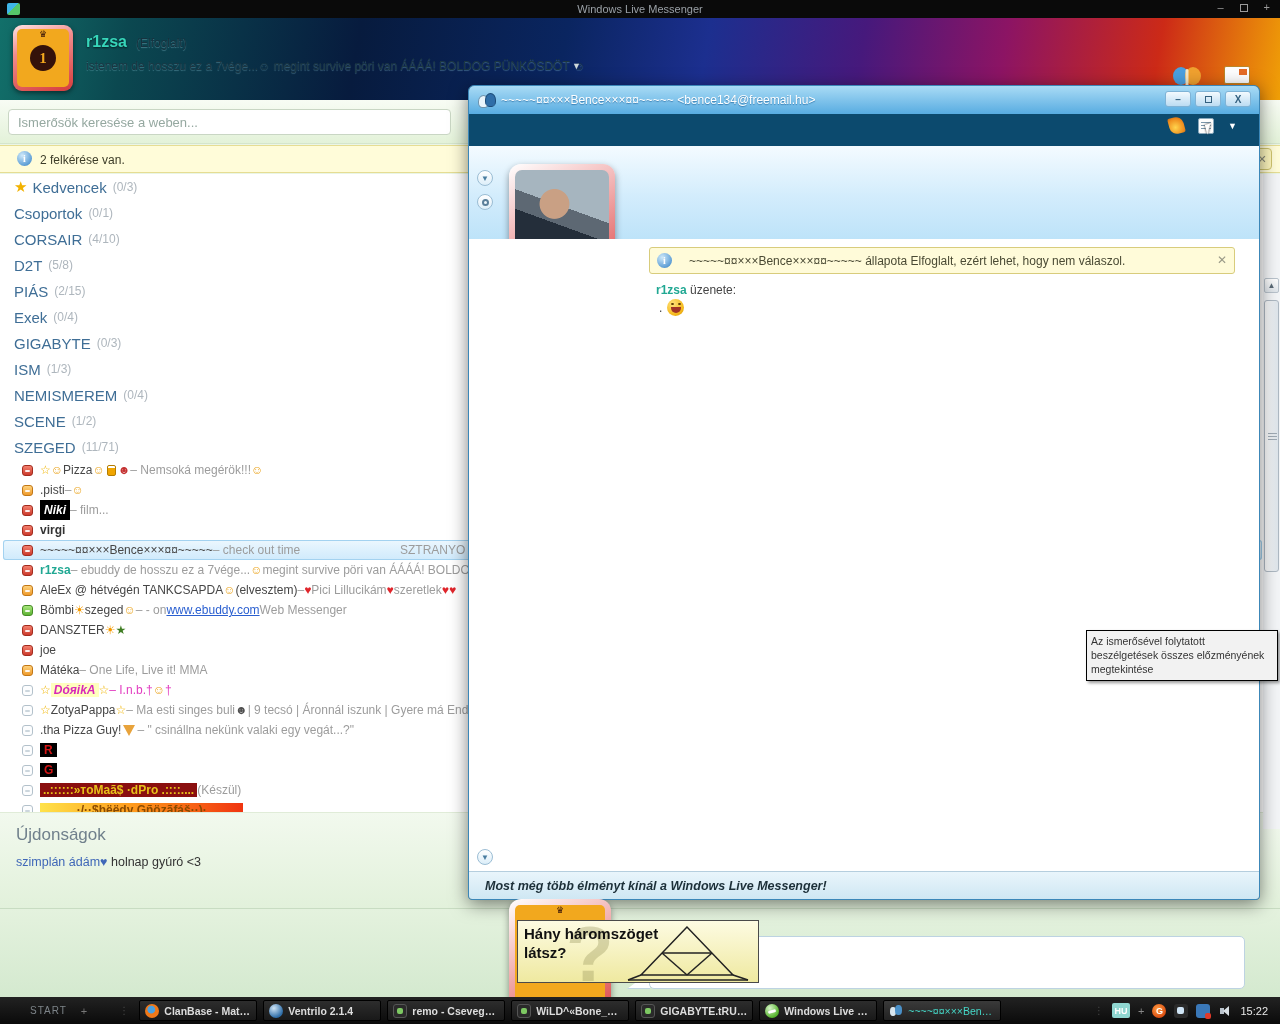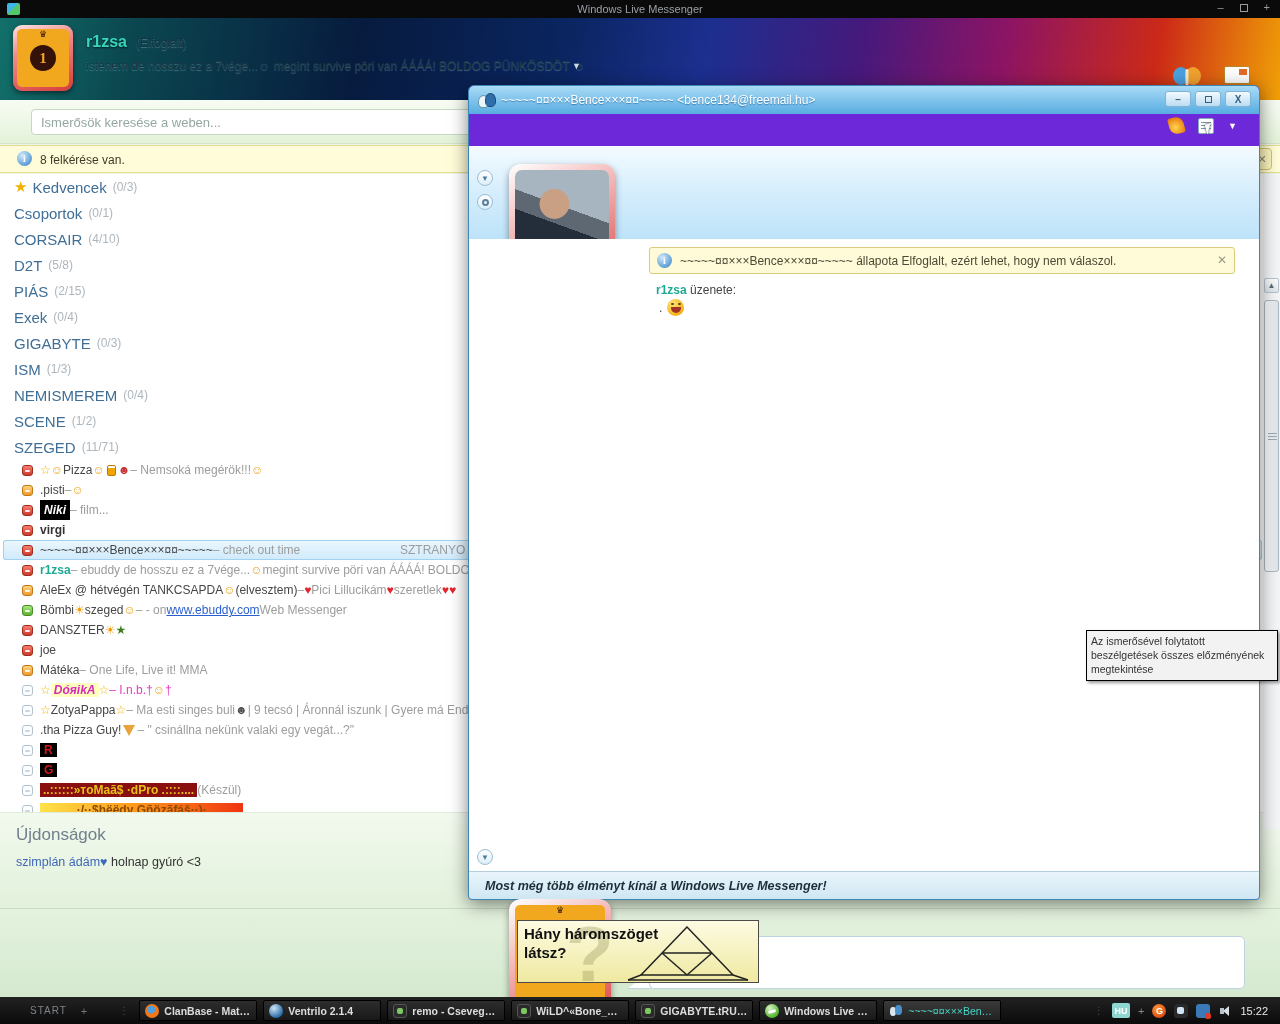--- a/index.html
+++ b/index.html
@@ -33,21 +33,21 @@
   .mw-psm { position:absolute; left:86px; top:41px; font-size:12px; color:#1b3642; text-shadow:0 1px 1px rgba(150,210,225,.35); white-space:nowrap; }
   .mw-psm-arrow { position:absolute; left:572px; top:43px; color:#cfd8da; font-size:9px; }
   .butterfly { position:absolute; left:1172px; top:47px; width:30px; height:26px; }
   .mail-group { position:absolute; left:1222px; top:48px; width:40px; height:30px; }
   .mail-env { position:absolute; left:2px; top:0; width:26px; height:18px; background:#fdfdfd; border:1px solid #b9862a; border-radius:2px; }
   .mail-env::after { content:""; position:absolute; right:2px; top:2px; width:8px; height:6px; background:#e56b25; }
   .mail-label { position:absolute; left:0px; top:19px; font-size:9px; color:#2b2410; white-space:nowrap; }
 
   .mw-searchrow { position:absolute; left:0; top:82px; width:1280px; height:44px;
     background:linear-gradient(#f8fcf4,#e3f2d9); border-bottom:1px solid #d5e5cc; }
-  .mw-search { position:absolute; left:31px; top:9px; width:443px; height:26px; background:#fff;
+  .mw-search { position:absolute; left:8px; top:9px; width:443px; height:26px; background:#fff;
     border:1px solid #c9d6c4; border-radius:4px; font-size:13px; color:#444; padding:0 9px; font-family:inherit; }
   .mw-search::placeholder { color:#95a8a0; }
 
   .mw-notif { position:absolute; left:0; top:127px; width:1280px; height:28px; background:#fffcd9;
     border-top:1px solid #e6dd93; border-bottom:1px solid #e6dd93; }
   .info-i { position:absolute; left:17px; top:5px; width:15px; height:15px; border-radius:50%;
     background:radial-gradient(circle at 35% 30%,#cfe9fa,#5f9fd6 70%,#2f6ea8); color:#fff; font-size:10px; font-weight:bold;
     display:flex; align-items:center; justify-content:center; font-family:"Liberation Serif",serif; }
   .mw-notif-text { position:absolute; left:40px; top:7px; font-size:12px; color:#3c3c28; }
   .mw-notif-close { position:absolute; right:8px; top:2px; width:20px; height:22px; background:#fdf6bd;
@@ -106,21 +106,21 @@
   
   .vscroll { position:absolute; left:1263px; top:156px; width:17px; height:655px; background:#f3f5f7; }
   .vs-up { position:absolute; left:1px; top:104px; width:15px; height:15px; background:linear-gradient(#fefefe,#dfe5ea);
     border:1px solid #b9c3cc; border-radius:2px; color:#5a6a76; font-size:8px; text-align:center; line-height:14px; cursor:pointer; }
   .vs-thumb { position:absolute; left:1px; top:126px; width:15px; height:272px; background:linear-gradient(90deg,#fdfdfd,#dde4ea);
     border:1px solid #aeb9c3; border-radius:3px; cursor:pointer; }
   .vs-grip { position:absolute; left:3px; top:132px; width:9px; height:1px; background:#9fabb5; box-shadow:0 3px 0 #9fabb5,0 6px 0 #9fabb5; }
 
   
   .chat-window { position:absolute; left:468px; top:85px; width:792px; height:815px;
-    background:#6d28d9; border:1px solid #3c87b8; border-radius:6px 6px 4px 4px; box-shadow:0 4px 18px rgba(0,0,0,.5); }
+    background:#0c4a6e; border:1px solid #3c87b8; border-radius:6px 6px 4px 4px; box-shadow:0 4px 18px rgba(0,0,0,.5); }
   .cw-titlebar { position:absolute; left:0; top:0; right:0; height:28px; border-radius:5px 5px 0 0;
     background:linear-gradient(#a9dbf5,#58ace1); }
   .buddies-ic { position:relative; width:18px; height:14px; }
   .buddies-ic::before, .buddies-ic::after { content:""; position:absolute; border-radius:50% 50% 40% 40%; }
   .buddies-ic::before { left:1px; top:2px; width:9px; height:11px; background:#e9f4fb; border:1px solid #6d93ad; }
   .buddies-ic::after { left:8px; top:0px; width:9px; height:12px; background:#2f6ea8; border:1px solid #1d4d7a; }
   .cw-icon { position:absolute; left:8px; top:7px; }
   .cw-title { position:absolute; left:32px; top:7px; font-size:12px; color:#fff; text-shadow:0 1px 1px rgba(0,70,130,.5); white-space:nowrap; }
   .cw-controls { position:absolute; right:8px; top:5px; display:flex; gap:4px; }
   .cw-btn { width:26px; height:16px; border-radius:3px; background:linear-gradient(#f3fafe,#bcdcf2);
@@ -152,21 +152,21 @@
   .cw-name { position:absolute; left:183px; top:79px; font-size:16px; color:#3c3c3c; letter-spacing:1px; white-space:nowrap; }
   .cw-name-status { font-size:12px; color:#6d6d6d; letter-spacing:0; }
   .cw-psm-left { position:absolute; left:183px; top:104px; font-size:12px; color:#555; }
   .cw-psm-right { position:absolute; left:343px; top:104px; font-size:12px; color:#3e3e3e; white-space:nowrap; }
   .emo-inline { color:#eaa31c; }
 
   .cw-body { position:absolute; left:0; top:153px; right:0; height:632px; background:#fff; }
   .cw-infobar { position:absolute; left:180px; top:8px; width:586px; height:27px; background:#fffbd9;
     border:1px solid #d8cc7c; border-radius:3px; }
   .cw-infobar .info-i { left:7px; top:5px; }
-  .cw-info-text { position:absolute; left:30px; top:6px; font-size:12px; color:#4a4a34; white-space:nowrap; }
+  .cw-info-text { position:absolute; left:39px; top:6px; font-size:12px; color:#4a4a34; white-space:nowrap; }
   .cw-info-close { position:absolute; right:7px; top:5px; color:#9a9a88; font-size:12px; font-weight:bold; cursor:pointer; }
   .cw-msg-label { position:absolute; left:187px; top:44px; font-size:12px; color:#444; }
   .cw-msg-label b { color:#21a893; }
   .cw-msg-line { position:absolute; left:190px; top:60px; font-size:12px; color:#444; display:flex; align-items:center; gap:5px; }
   .laugh { display:inline-block; width:17px; height:17px; border-radius:50%; position:relative;
     background:radial-gradient(circle at 35% 30%,#ffe27a,#f5b91d 65%,#cf8d00); }
   .laugh::before { content:""; position:absolute; left:4px; top:4px; width:3px; height:2px; background:#5a3a00; border-radius:50%;
     box-shadow:7px 0 0 #5a3a00; }
   .laugh::after { content:""; position:absolute; left:4px; top:8px; width:10px; height:6px; background:#a23326; border-radius:0 0 9px 9px; }
 
@@ -293,21 +293,21 @@
         <div class="mail-label">..él több</div>
       </div>
     </div>
 
     <div class="mw-searchrow">
       <input class="mw-search" placeholder="Ismerősök keresése a weben..." style="">
     </div>
 
     <div class="mw-notif">
       <div class="info-i">i</div>
-      <div class="mw-notif-text">8 felkérése van.</div>
+      <div class="mw-notif-text">2 felkérése van.</div>
       <div class="mw-notif-close">✕</div>
     </div>
 
     <div class="mw-list" id="contact-list">
       <div id="groups">
           <div class="group-row">
             <span class="g-star">★</span>
             <span class="g-name">Kedvencek</span>
             <span class="g-count">(0/3)</span>
           </div>

